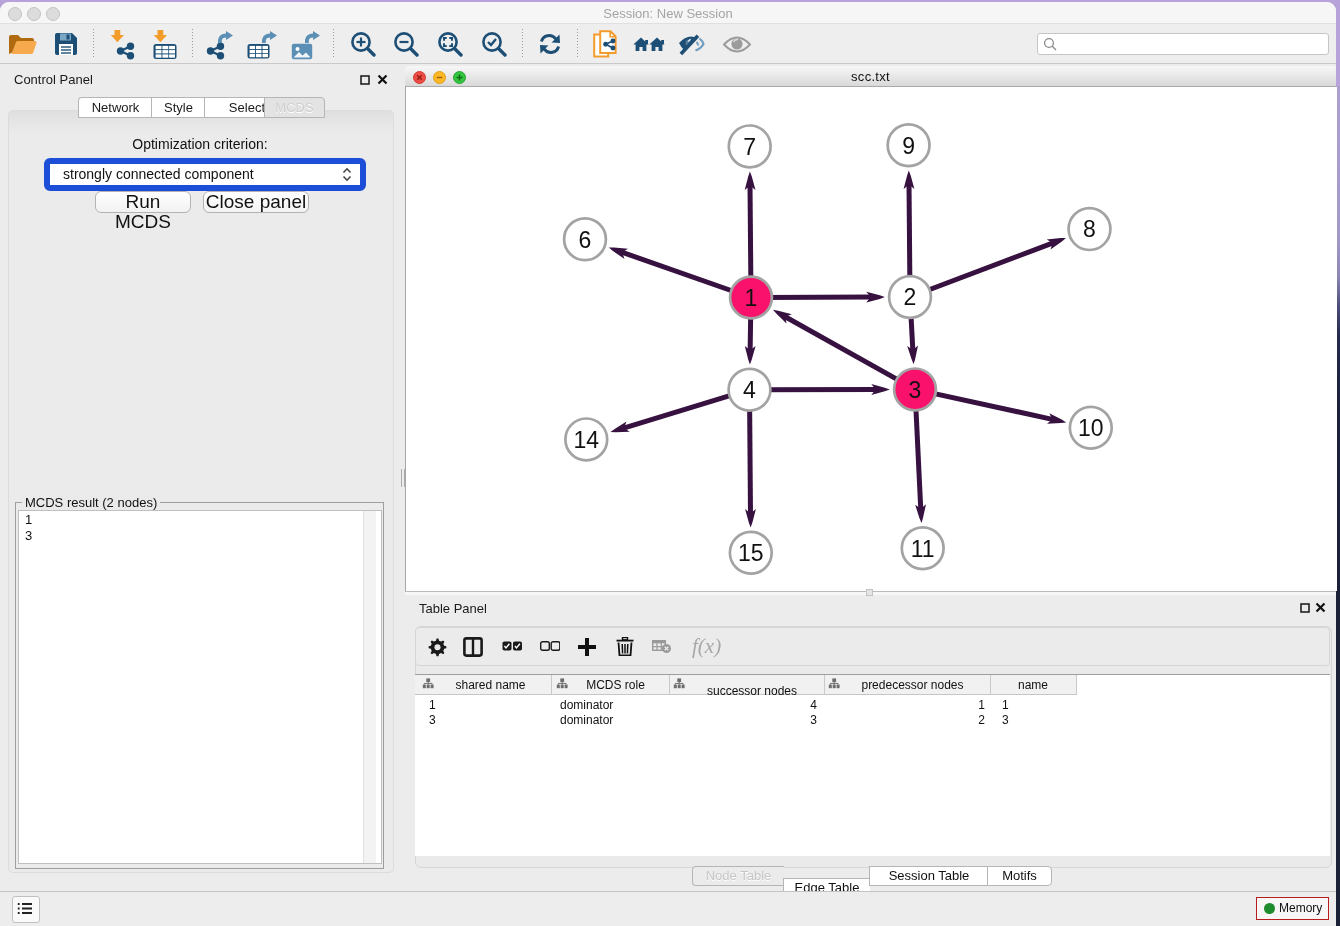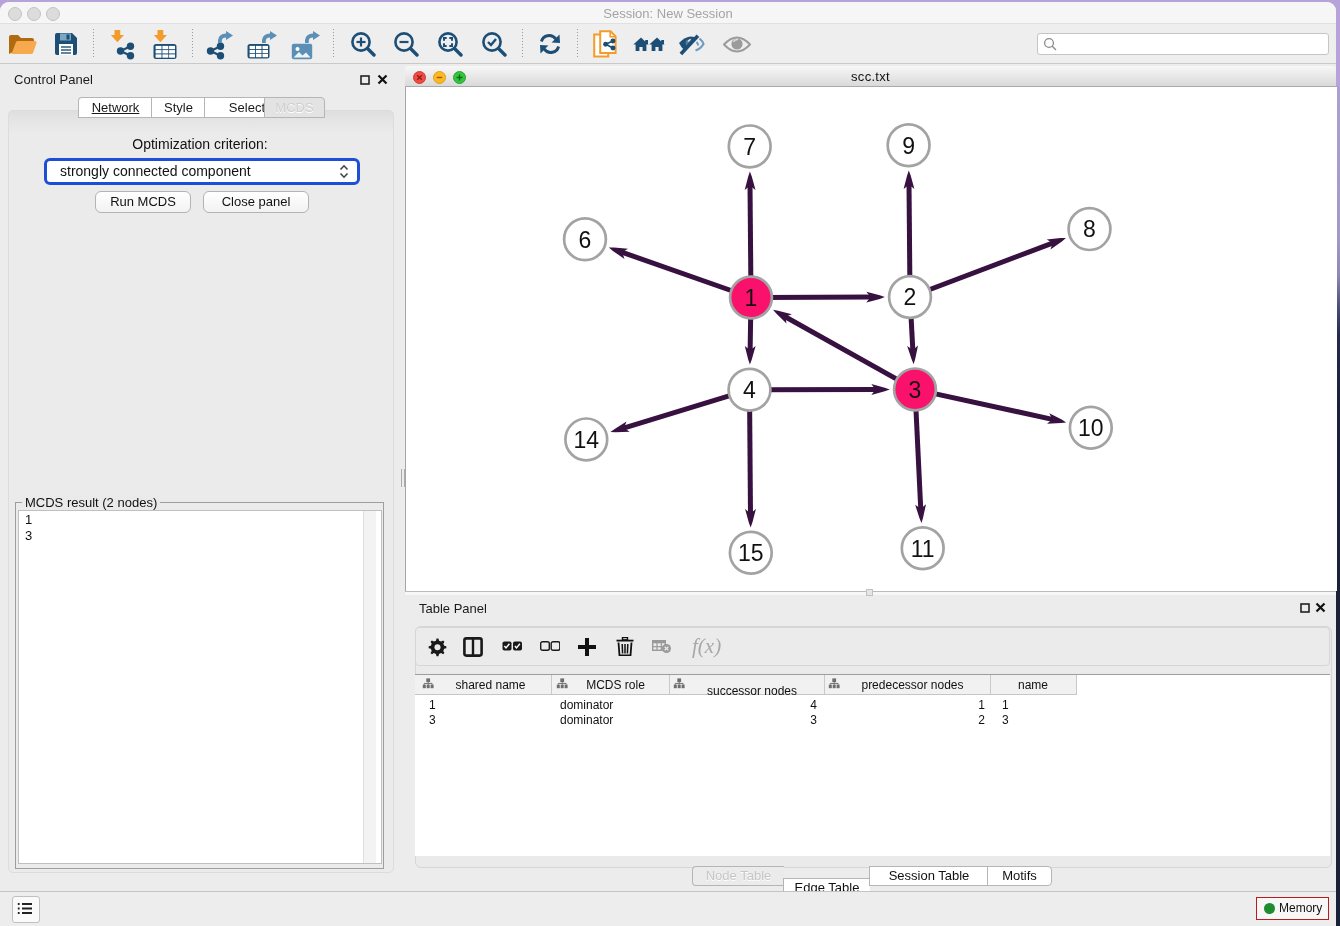--- a/index.html
+++ b/index.html
@@ -11,22 +11,22 @@
 .tl{width:12px;height:12px;border-radius:50%;top:7px;}
 #title{left:0;top:6px;width:1336px;text-align:center;font-size:13px;color:#a4a4a4;}
 #toolbar{left:0;top:24px;width:1336px;height:39px;background:#eeeeee;border-bottom:1px solid #c9c9c9;}
 .tsep{top:29px;height:30px;width:1px;background-image:linear-gradient(#9a9a9a 1px,transparent 1px);background-size:1px 3px;}
 #searchbox{left:1037px;top:33px;width:290px;height:20px;background:#fff;border:1px solid #c5c5c5;border-radius:3px;}
 
 #cpTitle{left:14px;top:72px;font-size:13px;color:#1a1a1a;}
 #cpBox{left:8px;top:110px;width:384px;height:761px;background:linear-gradient(#dfdfdf,#ebebeb 22px);border-radius:5px;border:1px solid #dcdcdc;}
 .tab{top:97px;height:19px;border:1px solid #b5b5b5;background:#fff;font-size:13px;color:#1a1a1a;text-align:center;line-height:19px;border-right:none;}
 #optLabel{left:8px;top:136px;width:384px;text-align:center;font-size:14px;color:#111;}
-#combo{left:44px;top:158px;width:310px;height:21px;background:#fff;border:3px solid #1d4ed8;border-radius:6px;font-size:14px;line-height:21px;color:#111;}
-.btn{top:191px;height:20px;background:linear-gradient(#ffffff,#f2f2f2);border:1px solid #b3b3b3;border-radius:6px;font-size:13px;text-align:center;line-height:20px;color:#111;}
+#combo{left:44px;top:158px;width:310px;height:21px;background:#fff;border:6px solid #1d4ed8;border-radius:6px;font-size:14px;line-height:21px;color:#111;}
+.btn{top:191px;height:20px;background:linear-gradient(#ffffff,#f2f2f2);border:1px solid #b3b3b3;border-radius:6px;font-size:19px;text-align:center;line-height:20px;color:#111;}
 #fsBorder{left:15px;top:502px;width:367px;height:365px;border:1px solid #9e9e9e;}
 #fsLegend{left:22px;top:495px;background:#eaeaea;font-size:13px;color:#111;padding:0 3px;}
 #fsWhite{left:18px;top:510px;width:364px;height:354px;background:#fff;border:1px solid #c0c0c0;font-size:13px;color:#111;line-height:16px;padding:1px 0 0 6px;box-sizing:border-box;}
 #fsScroll{left:363px;top:511px;width:12px;height:352px;background:#f3f3f3;border-left:1px solid #e0e0e0;}
 
 #netTitle{left:405px;top:66px;width:931px;height:20px;background:linear-gradient(#f7f7f7,#d9d9d9);border-bottom:1px solid #aaaaaa;border-radius:3px 3px 0 0;}
 #netTitleText{left:405px;top:69px;width:931px;text-align:center;font-size:13px;color:#111;}
 .wl{width:11px;height:11px;border-radius:50%;top:71px;}
 #canvas{left:405px;top:87px;width:931px;height:504px;background:#fff;border-left:1px solid #a6a6a6;}
 #canvasBottom{left:405px;top:591px;width:931px;height:3px;background:#f7f7f7;border-top:1px solid #bbb;}
@@ -207,21 +207,21 @@
   </svg>
 
 <div class="abs" id="cpTitle">Control Panel</div>
 <svg class="abs" style="left:360px;top:75px" width="10" height="10">
     <rect x="1" y="1" width="8" height="8" fill="none" stroke="#222" stroke-width="1.6"></rect>
   </svg>
 <svg class="abs" style="left:377px;top:74px" width="11" height="11" viewBox="0 0 11 11">
     <path d="M1.5 1.5 L9.5 9.5 M9.5 1.5 L1.5 9.5" stroke="#111" stroke-width="2.2"></path>
   </svg>
 <div class="abs" id="cpBox"></div>
-<div class="abs tab" style="left:78px;width:73px;border-radius:4px 0 0 0;text-decoration:underline;">Network</div>
+<div class="abs tab" style="left:78px;width:73px;border-radius:4px 0 0 0;">Network</div>
 <div class="abs tab" style="left:151px;width:53px;">Style</div>
 <div class="abs tab" style="left:204px;width:60px;text-align:right;">Select</div>
 <div class="abs tab" style="left:264px;width:59px;border-right:1px solid #b5b5b5;border-radius:0 4px 0 0;background:#e3e3e3;color:#cfcfcf;text-shadow:0 1px 0 #fff;">MCDS</div>
 <div class="abs" id="optLabel">Optimization criterion:</div>
 <div class="abs" id="combo"><span style="margin-left:13px;">strongly connected component</span>
 <svg class="abs" style="right:8px;top:3px;" width="10" height="15" viewBox="0 0 10 15">
       <path d="M1.5 5.5 L5 1.8 L8.5 5.5" fill="none" stroke="#444" stroke-width="1.6"></path>
       <path d="M1.5 9.5 L5 13.2 L8.5 9.5" fill="none" stroke="#444" stroke-width="1.6"></path>
     </svg></div>
 <div class="abs btn" style="left:95px;width:94px;">Run MCDS</div>

